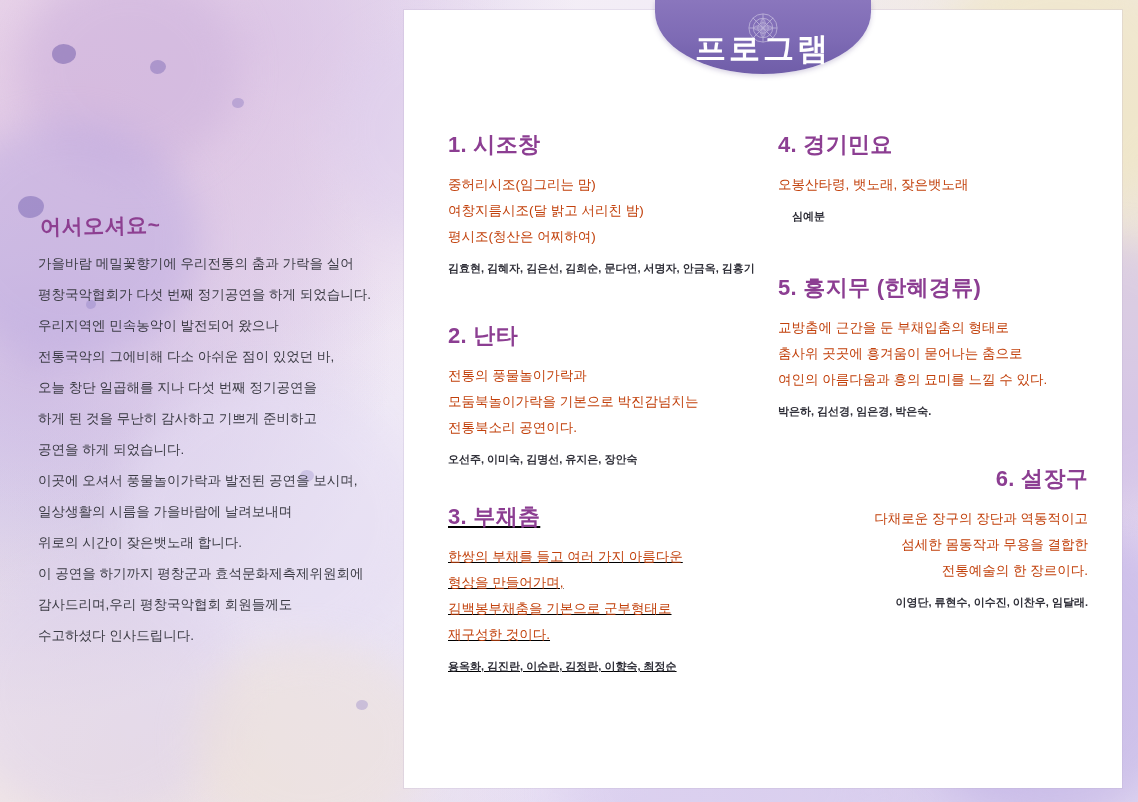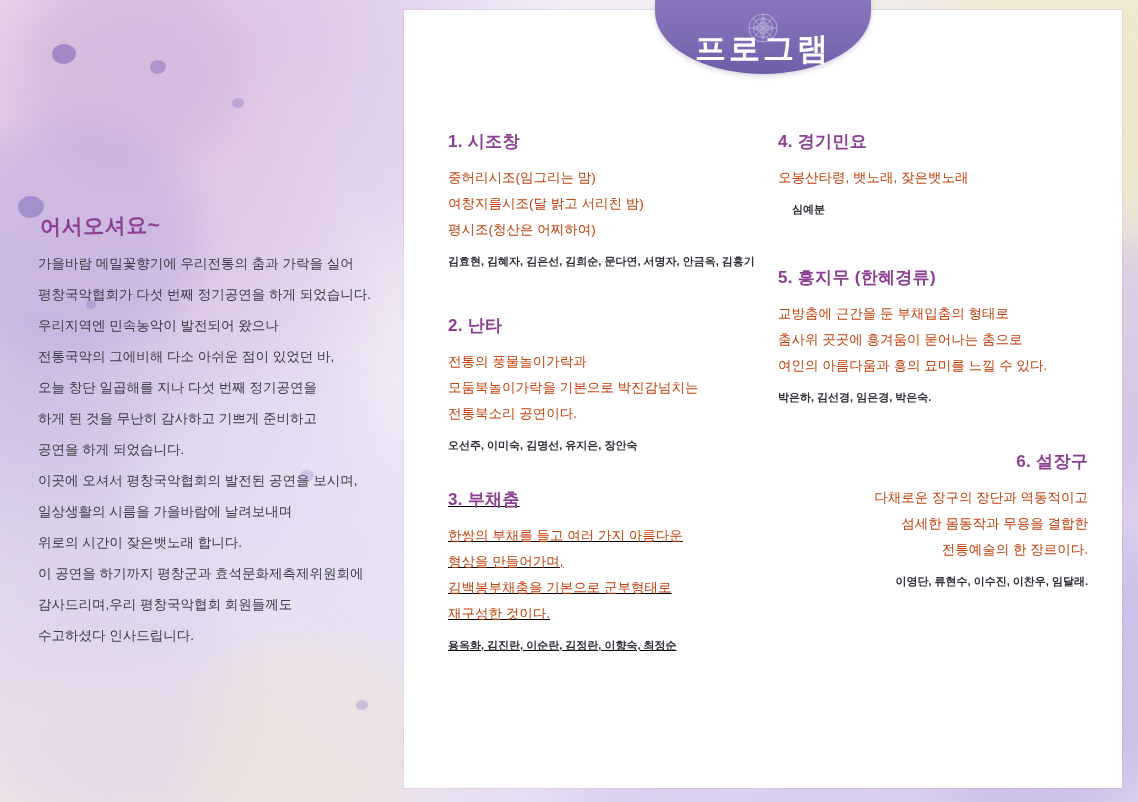--- a/index.html
+++ b/index.html
@@ -109,21 +109,21 @@
 
   .col {
     position: absolute;
     top: 130px;
   }
   .col-left { left: 448px; width: 310px; }
   .col-right { left: 778px; width: 310px; }
 
   .item { margin-bottom: 34px; }
   .item-title {
-    font-size: 17px;
+    font-size: 22px;
     font-weight: bold;
     color: #8c3e92;
     margin: 0 0 12px 0;
     letter-spacing: .3px;
   }
   .item-lines {
     font-size: 13.5px;
     line-height: 26px;
     color: #c2410c;
   }
@@ -170,21 +170,21 @@
   <div class="left-panel">
     <div class="greeting-title">어서오셔요~</div>
     <div class="greeting-body">
       <p>가을바람 메밀꽃향기에 우리전통의 춤과 가락을 실어</p>
       <p>평창국악협회가 다섯 번째 정기공연을 하게 되었습니다.</p>
       <p>우리지역엔 민속농악이 발전되어 왔으나</p>
       <p>전통국악의 그에비해 다소 아쉬운 점이 있었던 바,</p>
       <p>오늘 창단 일곱해를 지나 다섯 번째 정기공연을</p>
       <p>하게 된 것을 무난히 감사하고 기쁘게 준비하고</p>
       <p>공연을 하게 되었습니다.</p>
-      <p>이곳에 오셔서 평창국악협회의 발전된 공연을 보시며,</p>
+      <p>이곳에 오셔서 풍물놀이가락과 발전된 공연을 보시며,</p>
       <p>일상생활의 시름을 가을바람에 날려보내며</p>
       <p>위로의 시간이 잦은뱃노래 합니다.</p>
       <p>이 공연을 하기까지 평창군과 효석문화제측제위원회에</p>
       <p>감사드리며,우리 평창국악협회 회원들께도</p>
       <p>수고하셨다 인사드립니다.</p>
     </div>
   </div>
 
   <div class="program-card"></div>
 

